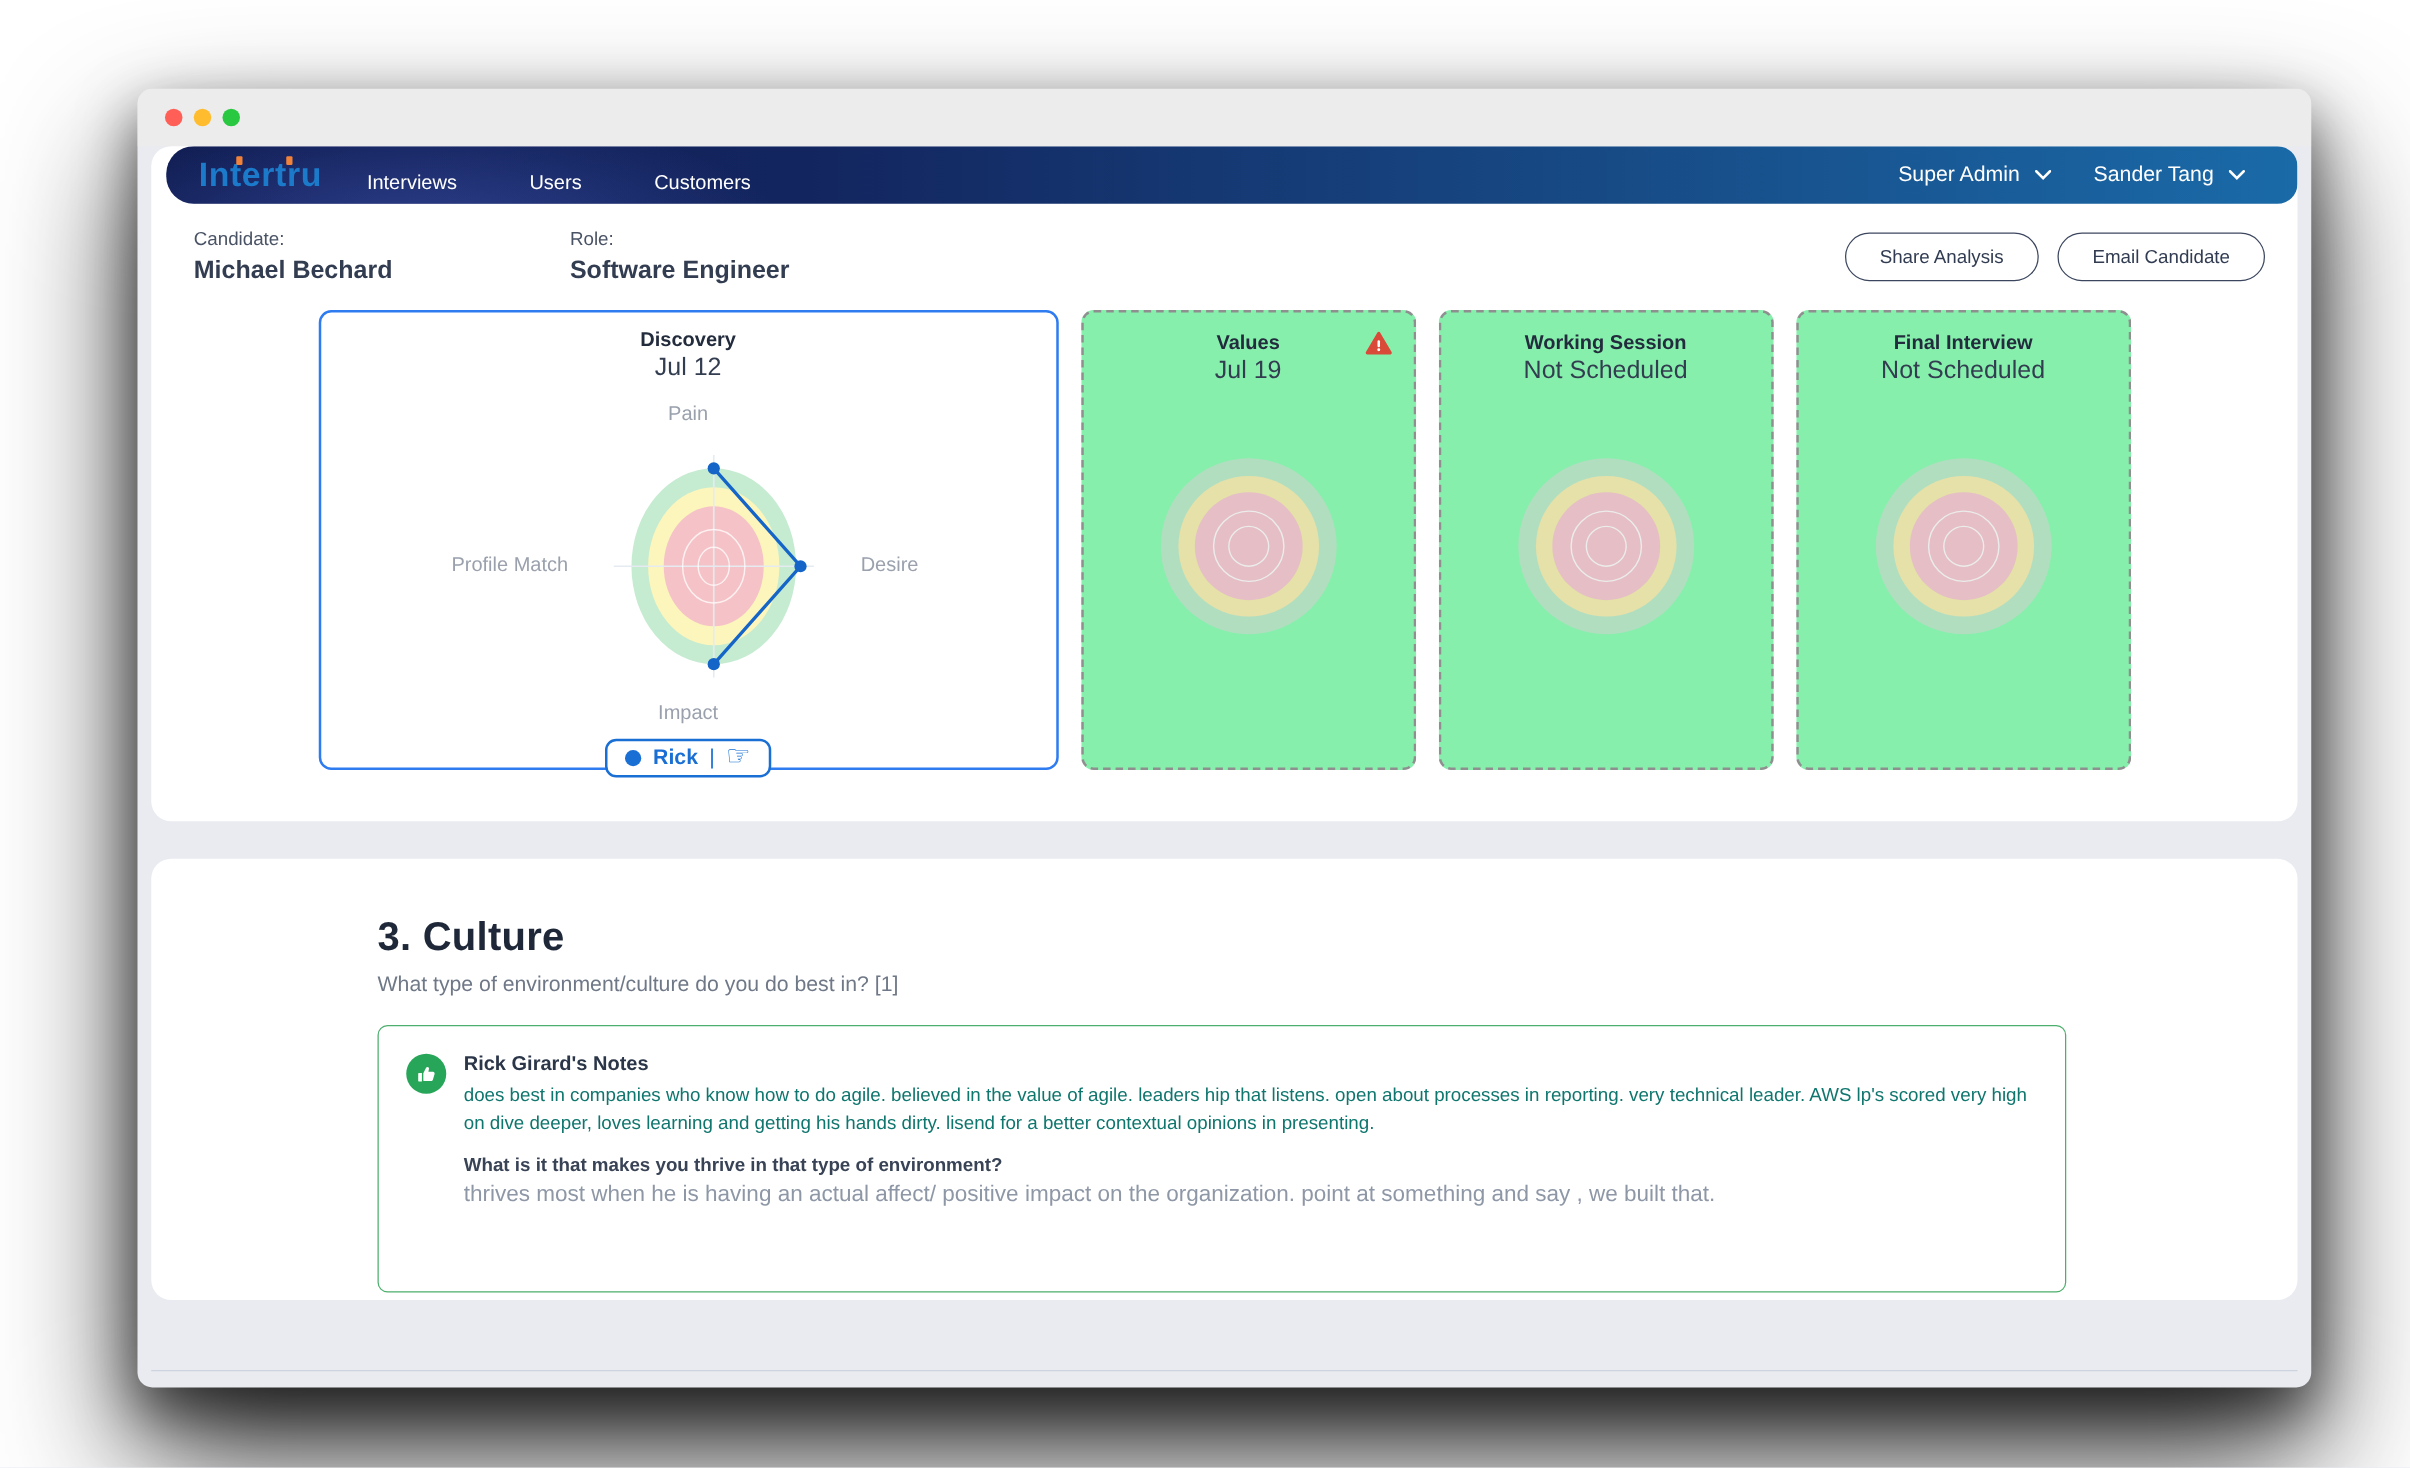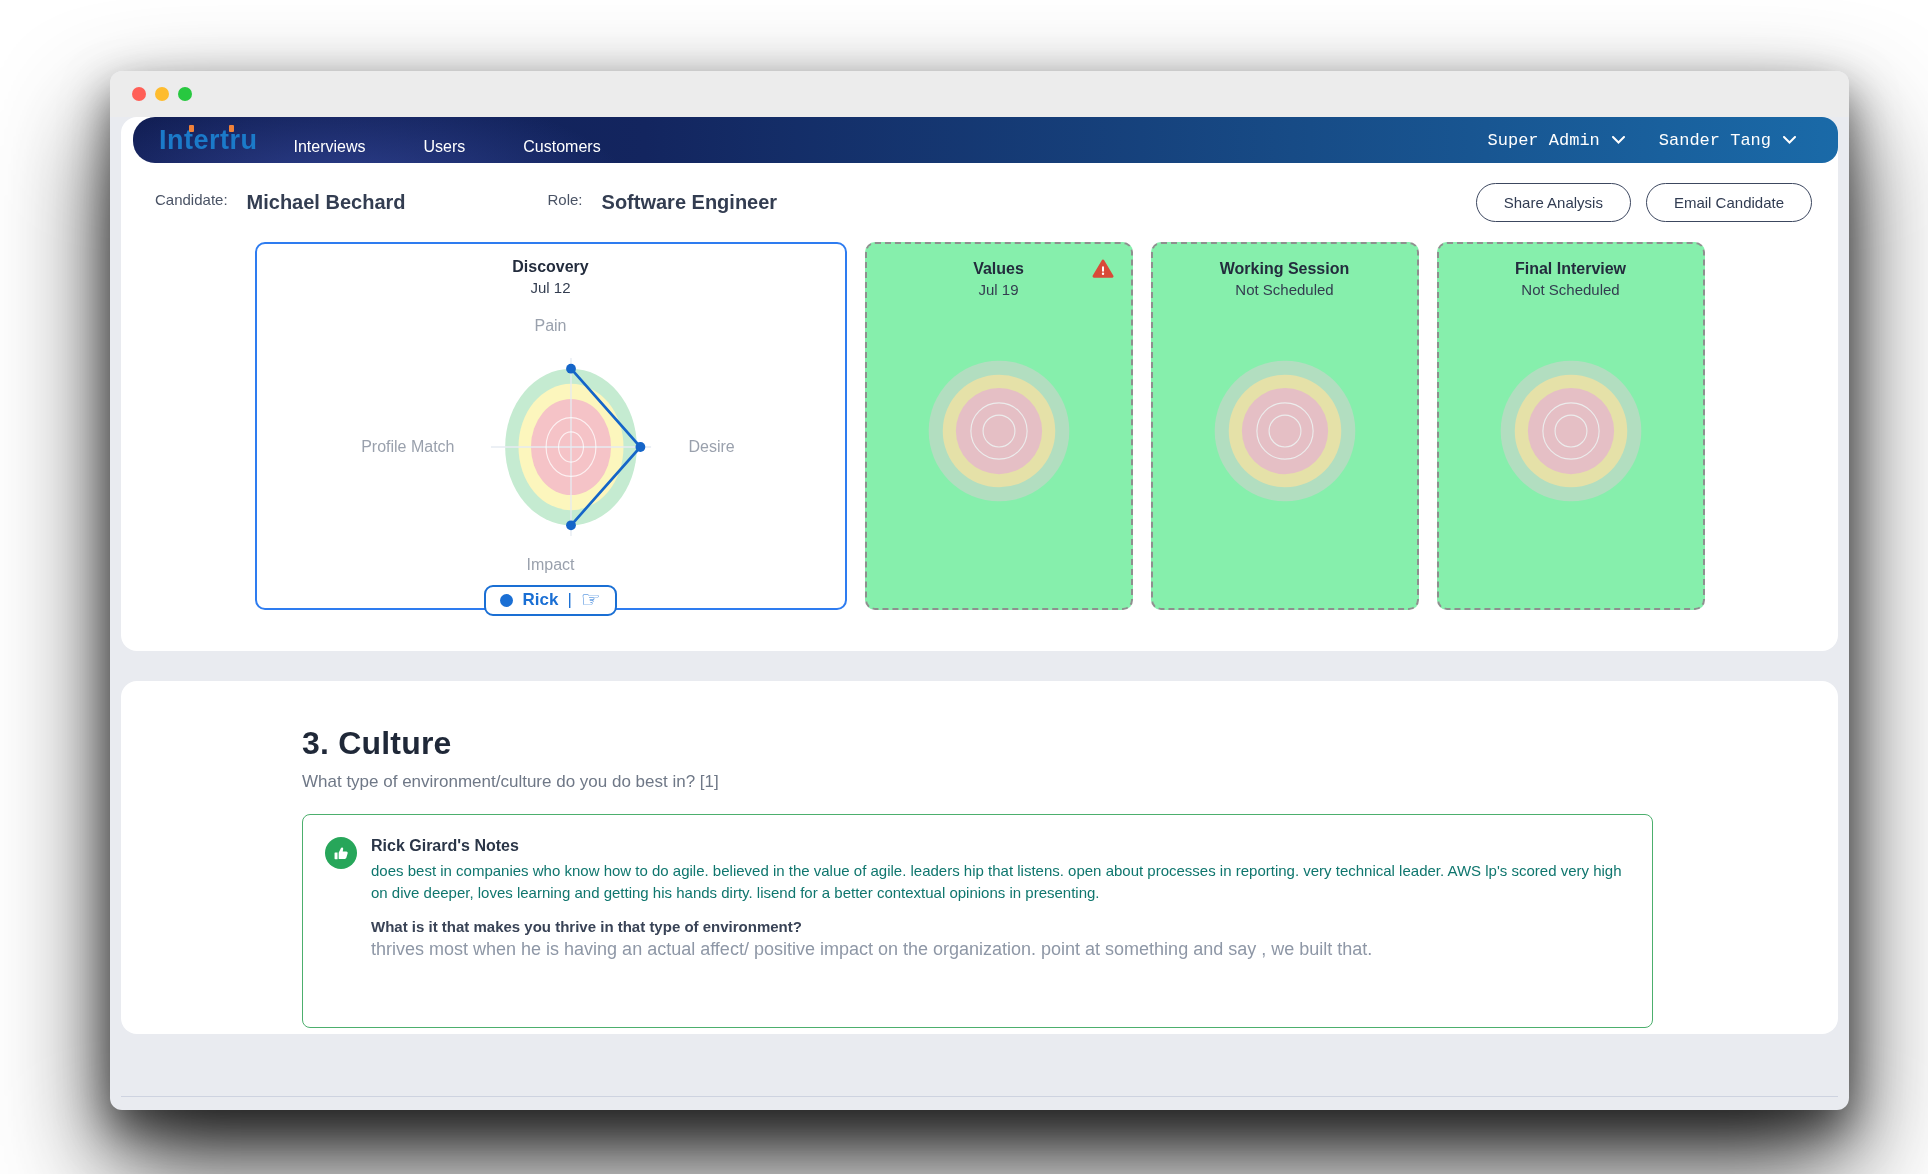--- a/index.html
+++ b/index.html
@@ -34,26 +34,26 @@
     content:""; position:absolute; inset:0; border-radius:inherit; pointer-events:none;
     background:radial-gradient(ellipse 420px 150px at 12% 165%, rgba(72,92,190,.55), transparent 70%);
   }
   .logo{ position:relative; display:flex; align-items:center; padding:0 36px 0 26px; z-index:1; cursor:pointer; }
   .logo-text{ font-size:27px; font-weight:bold; color:var(--logo-blue); letter-spacing:.5px; }
   .logo-tick{ position:absolute; width:5px; height:7px; background:var(--logo-orange); border-radius:1px; top:8px; }
   .logo-tick.t1{ left:56px; } .logo-tick.t2{ left:96px; }
   .nav-items{ display:flex; align-items:flex-end; gap:58px; padding-bottom:7px; z-index:1; }
   .nav-item{ font-size:16px; color:#fff; cursor:pointer; }
   .nav-right{ margin-left:auto; display:flex; align-items:center; gap:34px; padding-right:42px; z-index:1; }
-  .nav-menu{ display:flex; align-items:center; gap:12px; font-size:17px; color:#fff; cursor:pointer;font-family:Liberation Mono, monospace; }
+  .nav-menu{ display:flex; align-items:center; gap:12px; font-size:17px; color:#fff; cursor:pointer; }
   .chev{ width:13px; height:8px; display:inline-block; }
 
   
   .cand-header{ display:flex; align-items:center; padding:20px 26px 16px 34px; }
-  .info-block{ display:flex; gap:19px; }
+  .info-block{ display:flex; flex-direction:column; gap:5px; }
   .info-block.role{ margin-left:142px; }
   .info-label{ font-size:15px; color:#4a5365; }
   .info-value{ font-size:20px; font-weight:bold; color:#333d51; }
   .header-buttons{ margin-left:auto; display:flex; gap:15px; }
   .pill-btn{
     background:#fff; border:1.6px solid #3c475f; border-radius:20px; height:39px;
     padding:0 27px; font-size:15px; font-weight:500; color:#313c52; cursor:pointer;
     font-family:"Liberation Sans", sans-serif; display:flex; align-items:center;
   }
 
@@ -62,21 +62,21 @@
   .stage-card{ height:368px; border-radius:10px; position:relative; }
   .card-discovery{
     width:592px; background:#fff; border:2px solid #2e7cf0;
     display:flex; flex-direction:column; align-items:center; padding-top:12px; cursor:pointer;
   }
   .card-disabled{
     width:268px; background:#86efac; border:2px dashed #8f8f8f;
     display:flex; flex-direction:column; align-items:center; padding-top:14px; cursor:pointer;
   }
   .stage-title{ font-size:16px; font-weight:bold; color:#232c3d; text-align:center; line-height:22px; }
-  .stage-date{ font-size:15px; color:#333d50; text-align:center; line-height:20px; }
+  .stage-date{ font-size:20px; color:#333d50; text-align:center; line-height:20px; }
   .warn-badge{ position:absolute; top:15px; right:17px; width:22px; height:20px; }
 
   .target-wrap{ margin-top:56px; }
 
   
   .axis-label{ font-size:16px; color:#9aa1ad; }
   .pain-label{ margin-top:17px; line-height:22px; text-align:center; }
   .impact-label{ line-height:22px; text-align:center; margin-top:2px; }
   .chart-grid{ display:grid; grid-template-columns:1fr auto 1fr; align-items:center; width:100%; margin-top:5px;padding-left:40px; }
   .chart-grid .left{ justify-self:end; padding-right:18px; }

